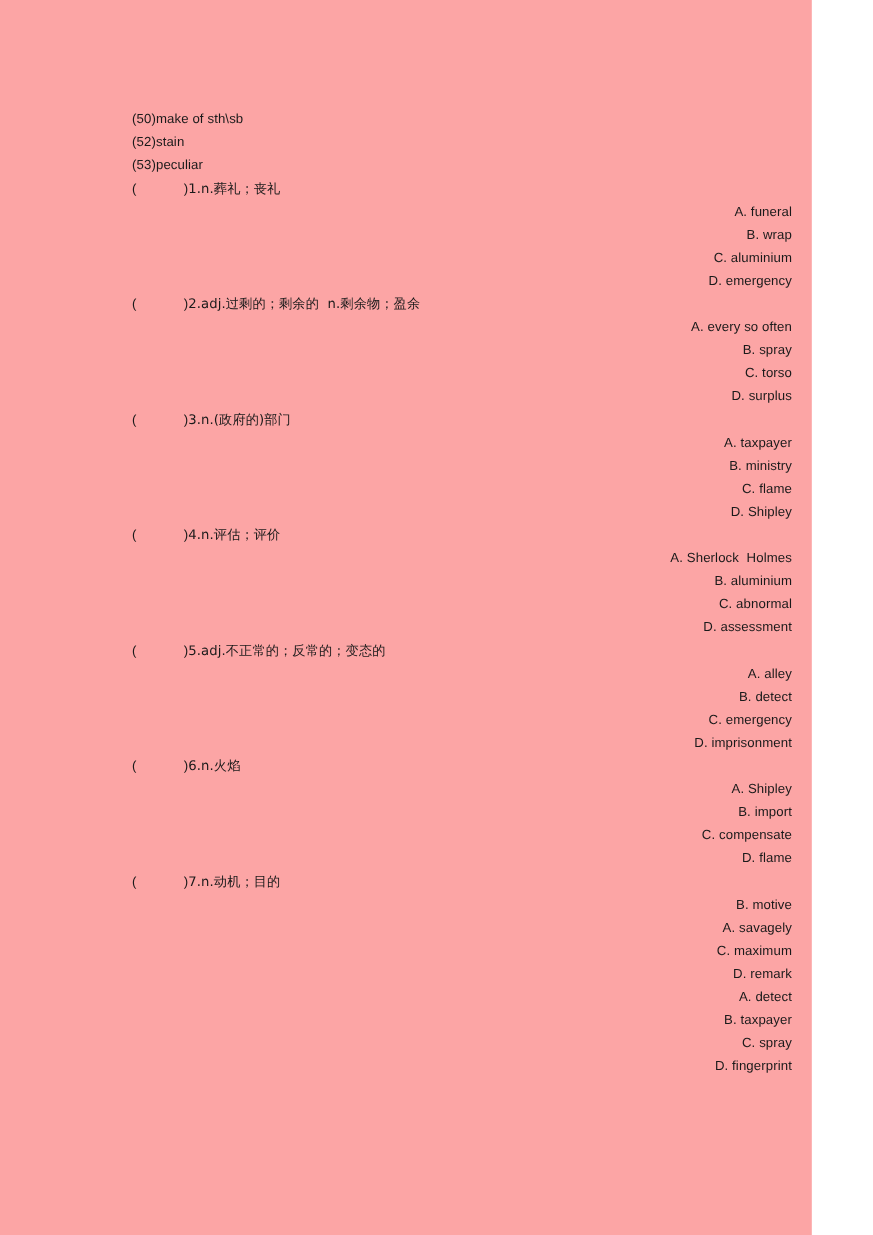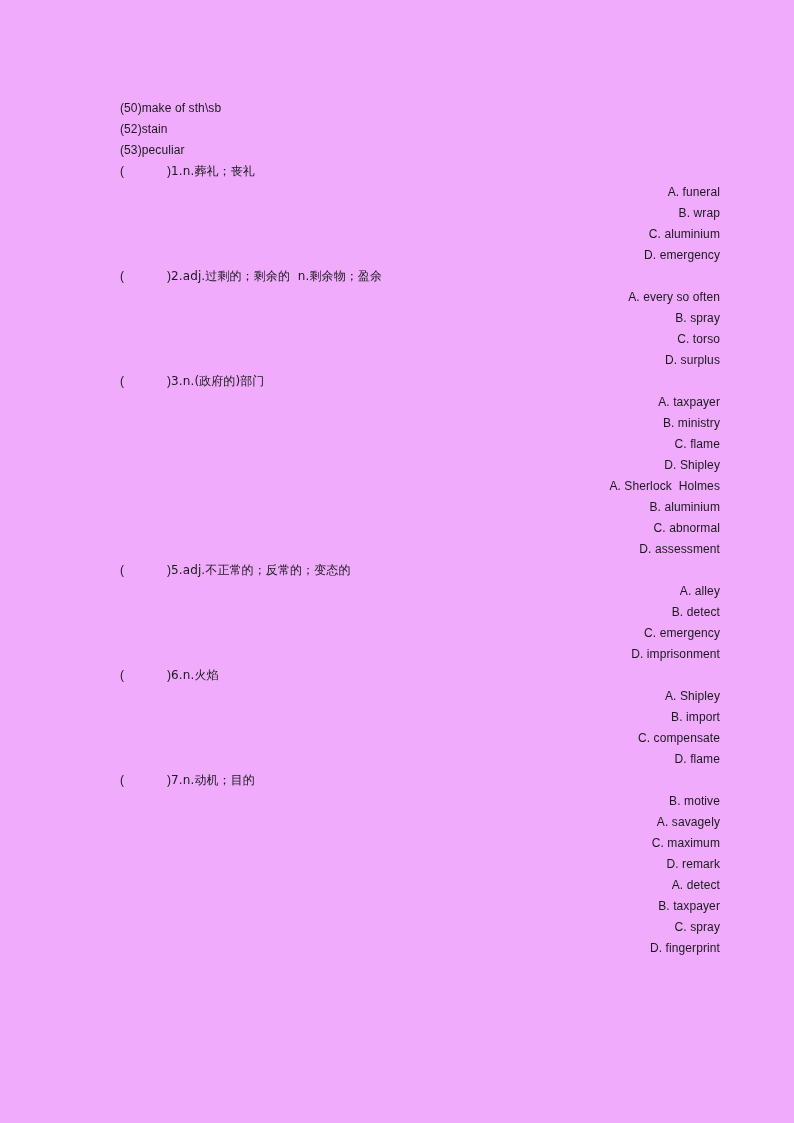--- a/index.html
+++ b/index.html
@@ -7,23 +7,23 @@
     margin: 0;
     padding: 0;
     background: #ffffff;
   }
   body {
     font-family: "Liberation Sans", "DejaVu Sans", sans-serif;
     color: #1a1a1a;
   }
   #page {
     position: relative;
-    width: 794px;
+    width: 738px;
     height: 1123px;
-    background: #f0abfc;
+    background: #fca5a5;
     overflow: hidden;
     box-sizing: border-box;
   }
   #content {
     position: absolute;
     left: 120px;
     top: 98px;
     width: 600px;
   }
   .line {
@@ -72,20 +72,21 @@
     <div class="line option-line">B. spray</div>
     <div class="line option-line">C. torso</div>
     <div class="line option-line">D. surplus</div>
 
     <div class="line question-line"><span class="q-paren-open">(</span><span>)</span><span class="cn">3.n.(政府的)部门</span></div>
     <div class="line option-line">A. taxpayer</div>
     <div class="line option-line">B. ministry</div>
     <div class="line option-line">C. flame</div>
     <div class="line option-line">D. Shipley</div>
 
+    <div class="line question-line"><span class="q-paren-open">(</span><span>)</span><span class="cn">4.n.评估；评价</span></div>
     <div class="line option-line">A. Sherlock  Holmes</div>
     <div class="line option-line">B. aluminium</div>
     <div class="line option-line">C. abnormal</div>
     <div class="line option-line">D. assessment</div>
 
     <div class="line question-line"><span class="q-paren-open">(</span><span>)</span><span class="cn">5.adj.不正常的；反常的；变态的</span></div>
     <div class="line option-line">A. alley</div>
     <div class="line option-line">B. detect</div>
     <div class="line option-line">C. emergency</div>
     <div class="line option-line">D. imprisonment</div>

